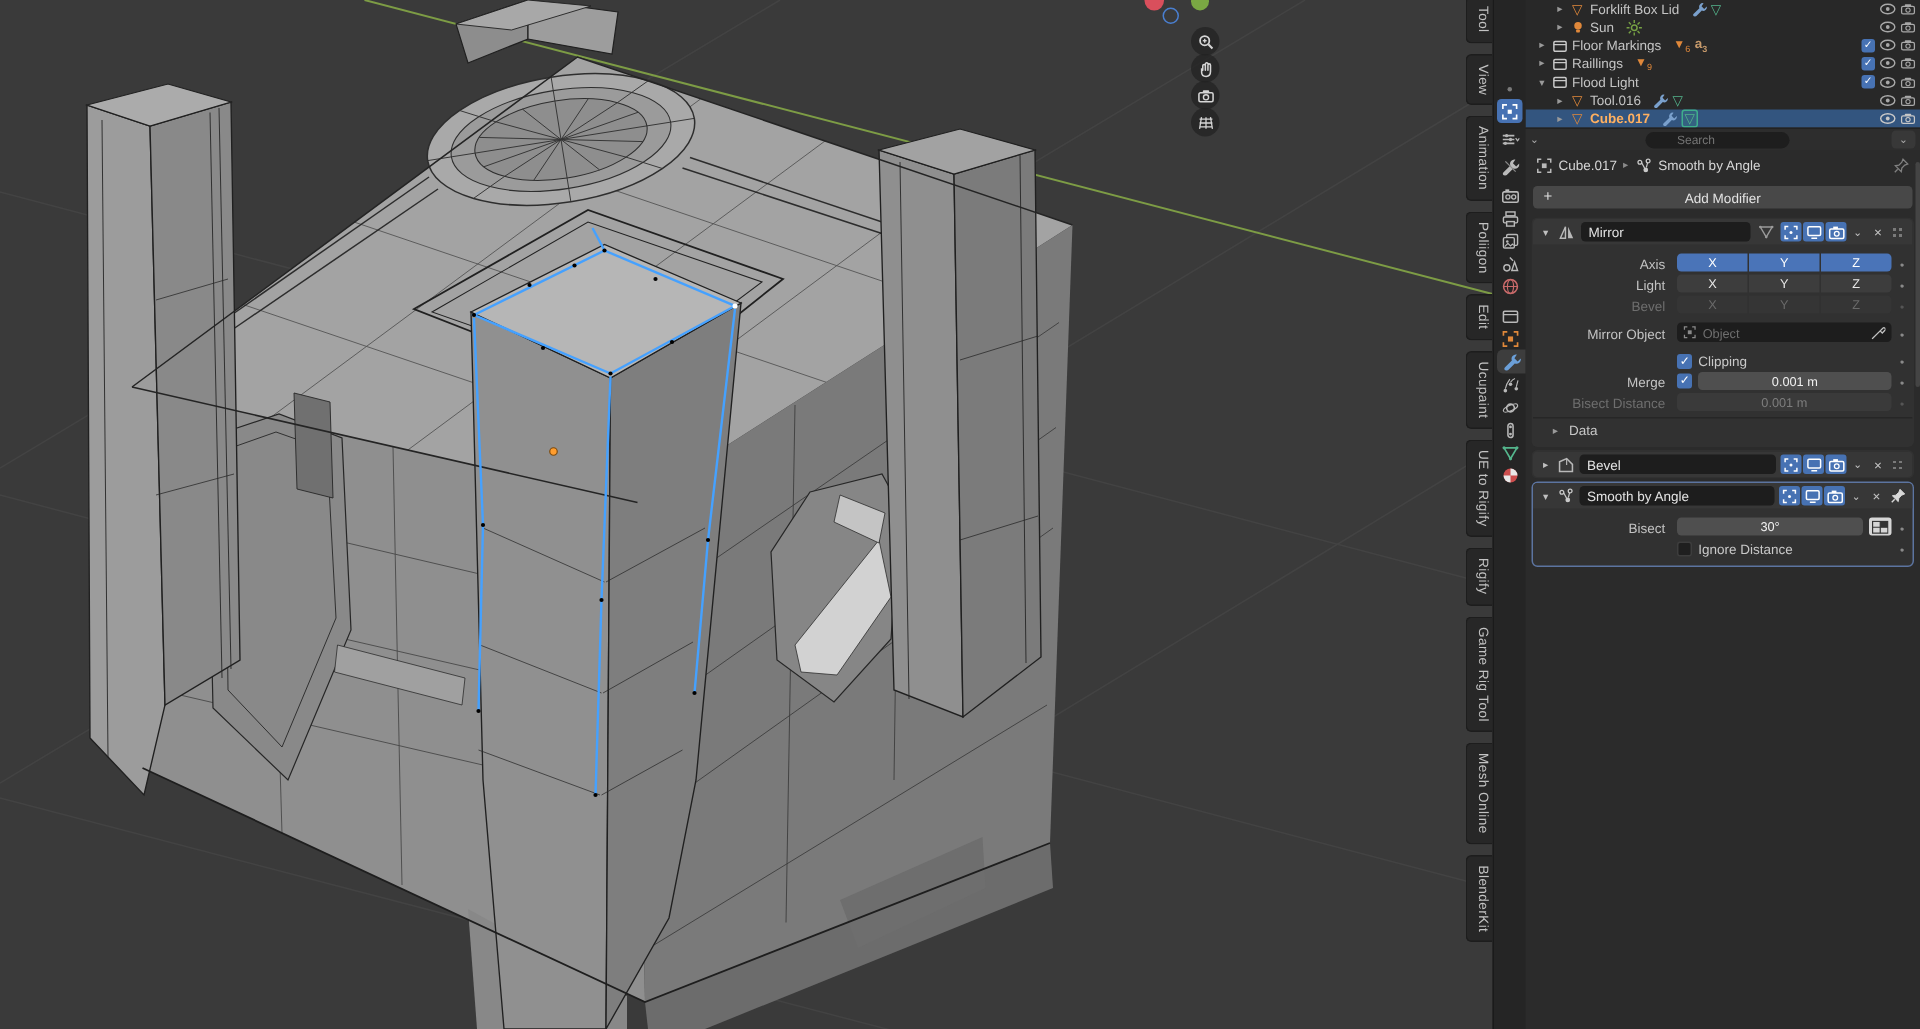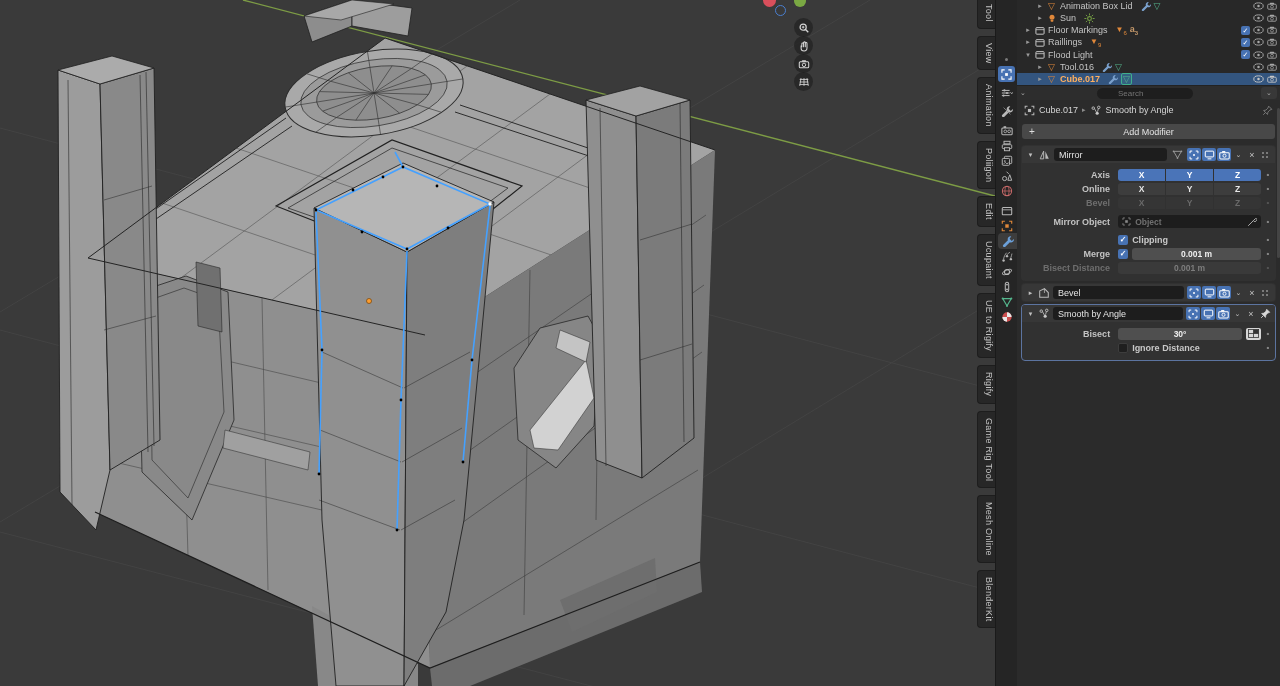--- a/index.html
+++ b/index.html
@@ -74,21 +74,21 @@
   .tgl-group{display:flex;gap:1px;}
   .tgl{width:14px;height:13px;border-radius:2px;display:flex;align-items:center;justify-content:center;}
   .tgl.on{background:#4772b3;}
   .mh-x{color:#c2c2c2;font-size:9px;width:12px;text-align:center;}
   .grip{width:10px;height:8px;opacity:.45;background:
         radial-gradient(circle 1px at 2px 2px,#ccc 95%,transparent),
         radial-gradient(circle 1px at 6px 2px,#ccc 95%,transparent),
         radial-gradient(circle 1px at 2px 6px,#ccc 95%,transparent),
         radial-gradient(circle 1px at 6px 6px,#ccc 95%,transparent);}
   .mod-body{padding:4px 0 5px 0;}
-  .prow{display:flex;align-items:center;min-height:13px;margin:1px 0;font-weight:bold;}
+  .prow{display:flex;align-items:flex-end;min-height:13px;margin:1px 0;}
   .plabel{flex:0 0 38%;text-align:right;padding-right:8px;color:#c3c3c3;font-size:9px;white-space:nowrap;}
   .plabel.dim{color:#6e6e6e;}
   .pval{flex:1;display:flex;align-items:center;gap:4px;}
   .pdot{flex:0 0 14px;text-align:center;color:#8a8a8a;font-size:8px;}
   .pdot.dim{color:#555;}
   .seg{display:flex;flex:1;gap:1px;}
   .seg .sbtn{flex:1;height:12px;font-size:8.5px;display:flex;align-items:center;justify-content:center;
              background:#3d3d3d;color:#e8e8e8;}
   .seg .sbtn:first-child{border-radius:3px 0 0 3px;}
   .seg .sbtn:last-child{border-radius:0 3px 3px 0;}
@@ -361,21 +361,21 @@
     </div>
 
     <div class="outliner">
 
       <div class="ol-row">
         <span class="ind2"></span>
         <span class="tri">▸</span>
         <span class="olic">
             <span class="mesh-glyph">▽</span>
           </span>
-        <span class="ol-name">Animation Box Lid</span>
+        <span class="ol-name">Forklift Box Lid</span>
         <span class="ol-badges">
           <svg width="10" height="10" viewBox="0 0 14 14">
               <path d="M10.8 1.6a3.4 3.4 0 0 0-3.9 4.6L1.6 11.5a1.6 1.6 0 1 0 2.3 2.3l5.3-5.3a3.4 3.4 0 0 0 4.6-3.9L11.4 7 8.9 4.5z" fill="#7aa0cc"></path>
             </svg>
           <span class="mesh-glyph green">▽</span>
         </span>
         <span class="ol-right">
           <svg width="11" height="8" viewBox="0 0 14 10">
               <ellipse cx="7" cy="5" rx="6" ry="4" fill="none" stroke="#a8a8a8" stroke-width="1.2"></ellipse>
               <circle cx="7" cy="5" r="1.6" fill="#a8a8a8"></circle>
@@ -749,21 +749,21 @@
               <span class="pval">
                   <span class="seg blue">
                 <span class="sbtn">X</span>
                 <span class="sbtn">Y</span>
                 <span class="sbtn">Z</span>
               </span>
                 </span>
               <span class="pdot">•</span>
             </div>
             <div class="prow">
-              <span class="plabel">Online</span>
+              <span class="plabel">Light</span>
               <span class="pval">
                   <span class="seg">
                 <span class="sbtn">X</span>
                 <span class="sbtn">Y</span>
                 <span class="sbtn">Z</span>
               </span>
                 </span>
               <span class="pdot">•</span>
             </div>
             <div class="prow">
@@ -810,20 +810,24 @@
                 <span class="valfield">0.001 m</span>
               </span>
               <span class="pdot">•</span>
             </div>
             <div class="prow">
               <span class="plabel dim">Bisect Distance</span>
               <span class="pval">
                 <span class="valfield dim">0.001 m</span>
               </span>
               <span class="pdot dim">•</span>
+            </div>
+            <div class="subpanel">
+              <span class="tri">▸</span>
+              <span>Data</span>
             </div>
           </div>
         </div>
 
         <div class="mod-panel">
           <div class="mod-head">
             <span class="mh-chev">▸</span>
             <svg width="12" height="12" viewBox="0 0 14 14">
                 <polygon points="2,4.5 7.5,2 12,6.5 12,12 2,12" fill="none" stroke="#b9b9b9" stroke-width="1.2"></polygon>
                 <line x1="7.5" y1="2" x2="7.5" y2="7" stroke="#b9b9b9" stroke-width="0.9"></line>

